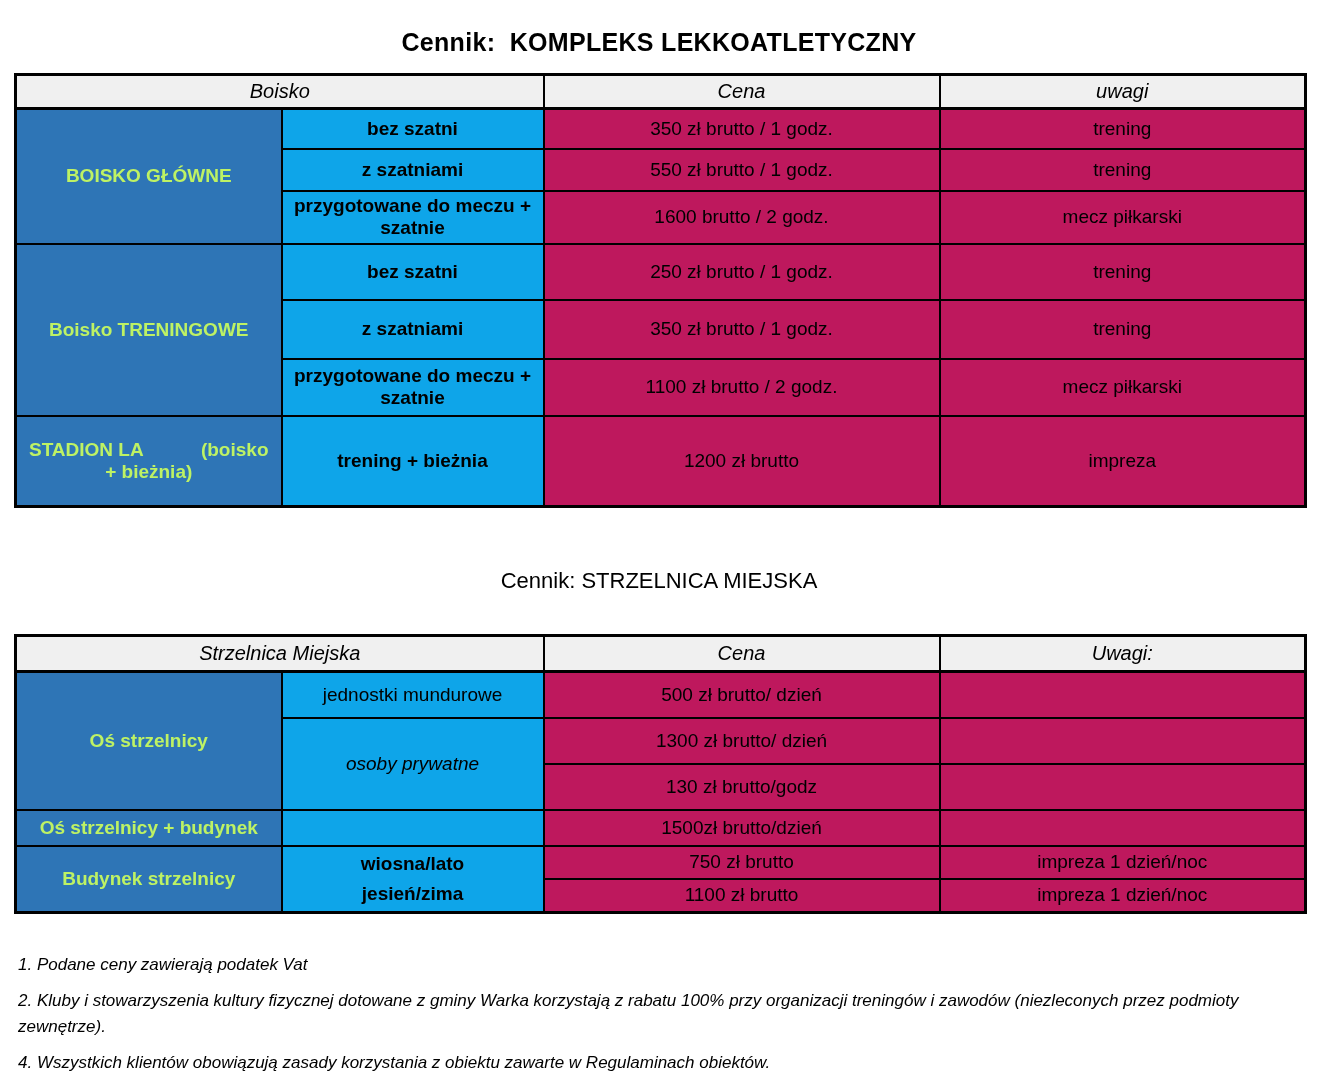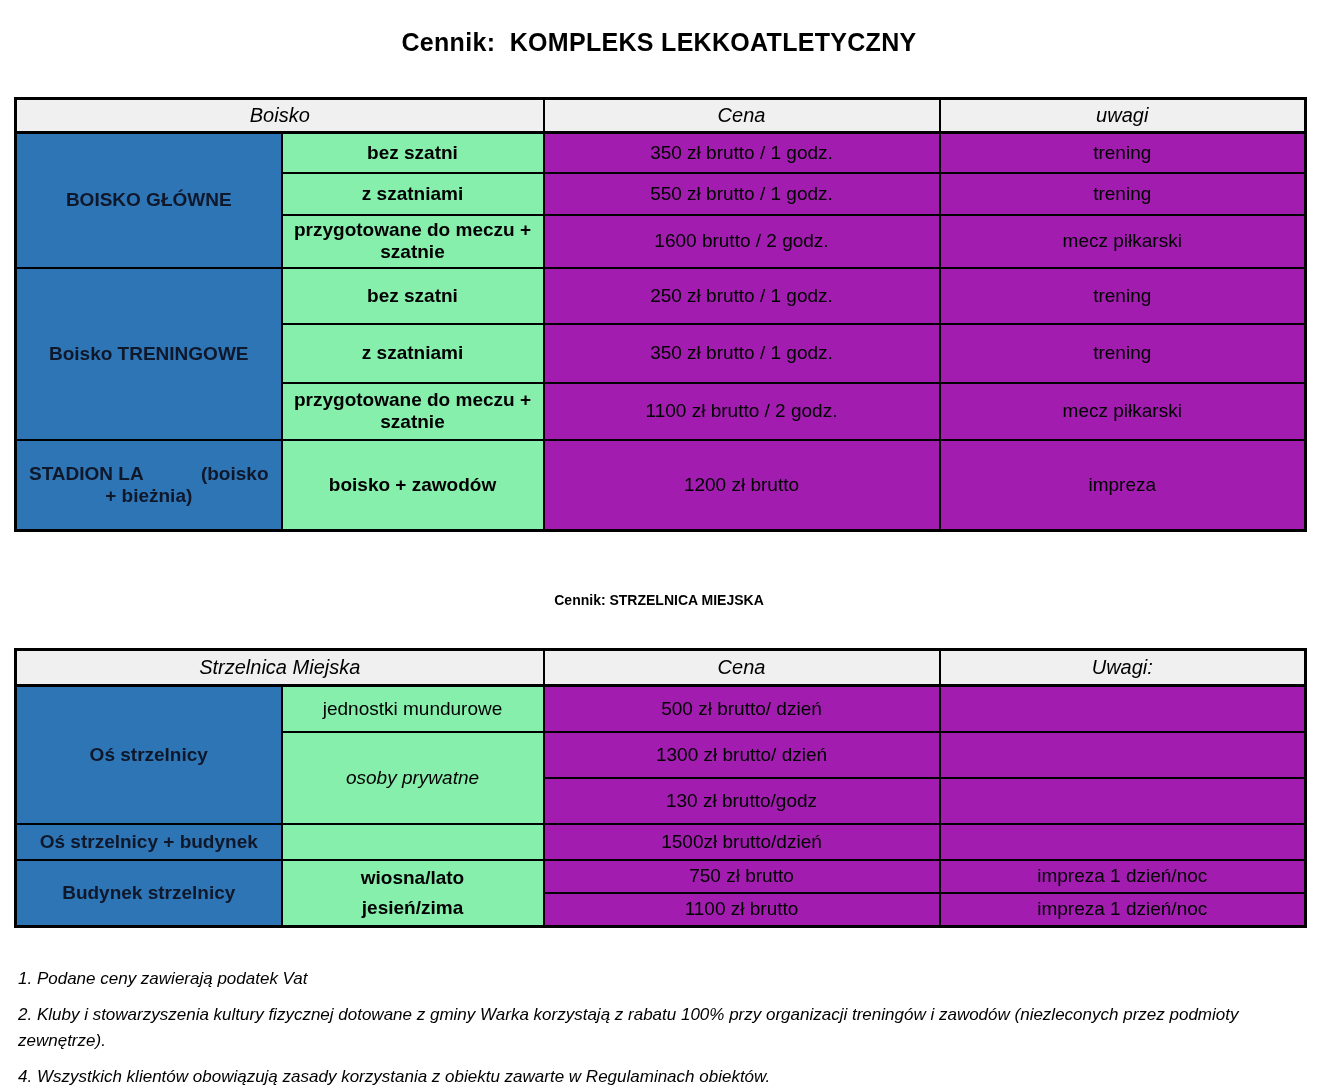--- a/index.html
+++ b/index.html
@@ -21,58 +21,58 @@
     padding-top: 12px;
     text-align: center;
     font-size: 25px;
     font-weight: bold;
     letter-spacing: 0.3px;
     white-space: pre;
   }
   .title-second {
     margin: 60px 0 0 0;
     text-align: center;
-    font-size: 14px;
-    font-weight: bold;
+    font-size: 22px;
+    font-weight: normal;
   }
   table.pricing {
     border-collapse: collapse;
     table-layout: fixed;
     width: 1290px;
     border: 3px solid #000;
   }
-  table.t1 { margin-top: 40px; }
+  table.t1 { margin-top: 16px; }
   table.t2 { margin-top: 40px; }
   td, th {
     border: 2px solid #000;
     text-align: center;
     vertical-align: middle;
     padding: 2px 8px;
     font-size: 19px;
     overflow: hidden;
   }
   tr.head th {
     background: #F0F0F0;
     font-style: italic;
     font-weight: normal;
     font-size: 20px;
     border-bottom: 3px solid #000;
   }
   td.blue {
     background: #2E75B6;
-    color: #0f172a;
+    color: #bef264;
     font-weight: bold;
   }
   td.sub {
-    background: #86efac;
+    background: #0ea5e9;
     font-weight: bold;
   }
   td.sub.regular { font-weight: normal; }
   td.sub.ital { font-weight: normal; font-style: italic; }
-  td.price, td.note { background: #a21caf; }
+  td.price, td.note { background: #be185d; }
   .stadion-line1 {
     display: flex;
     justify-content: space-between;
     padding: 0 4px;
   }
   .stadion-line2 { text-align: center; }
   .seasons div { line-height: 30px; }
   .footnotes {
     margin-top: 38px;
     padding-left: 4px;
@@ -138,21 +138,21 @@
       <td class="note">mecz piłkarski</td>
     </tr>
     <tr style="height:91px">
       <td class="blue">
         <div class="stadion-line1">
           <span>STADION LA</span>
           <span>(boisko</span>
         </div>
         <div class="stadion-line2">+ bieżnia)</div>
       </td>
-      <td class="sub">boisko + zawodów</td>
+      <td class="sub">trening + bieżnia</td>
       <td class="price">1200 zł brutto</td>
       <td class="note">impreza</td>
     </tr>
   </tbody>
     </table>
 
   <h2 class="title-second">Cennik: STRZELNICA MIEJSKA</h2>
 
   <table class="pricing t2">
     <colgroup>

